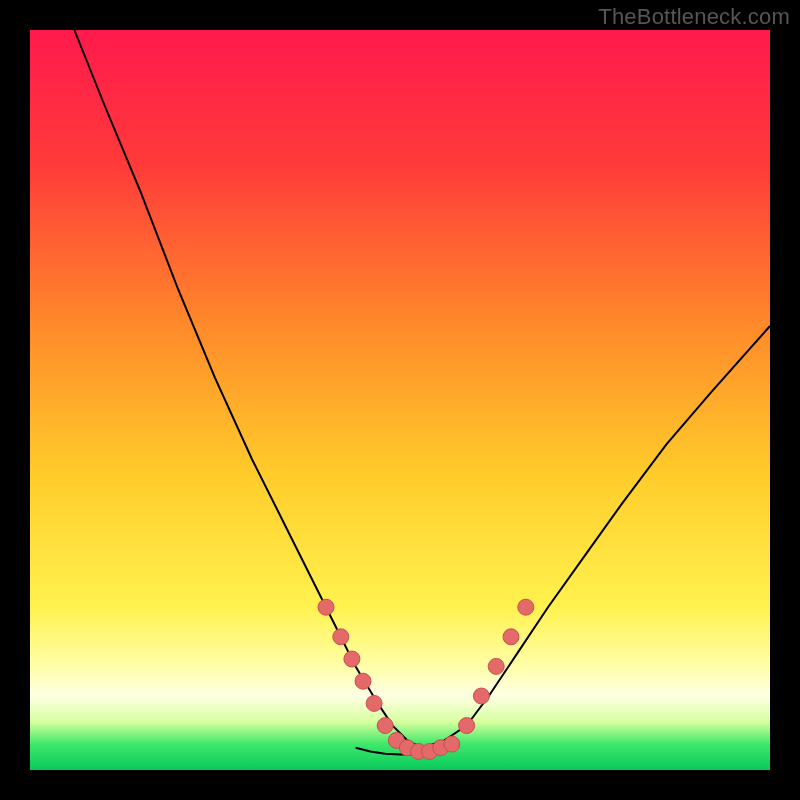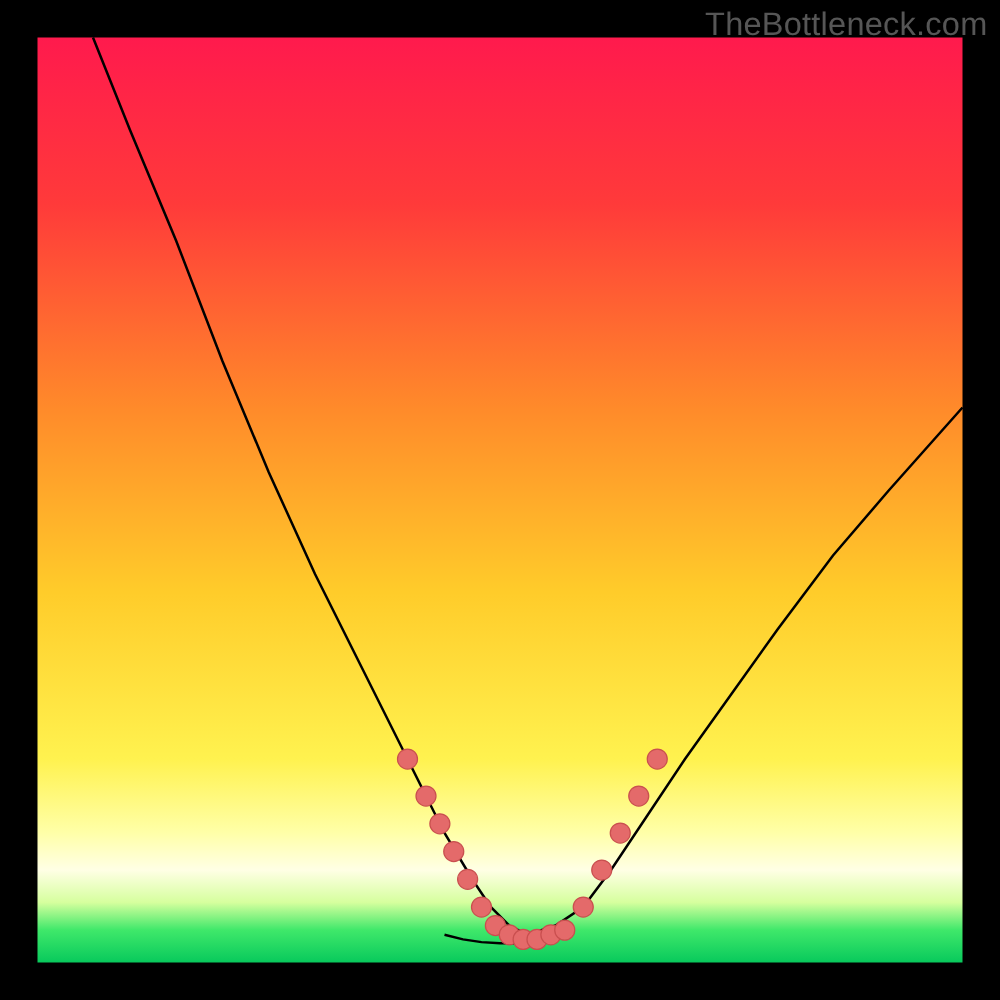--- a/index.html
+++ b/index.html
@@ -16,21 +16,21 @@
     top: 0;
     width: 800px;
     height: 800px;
     background: #000;
   }
   .watermark {
     position: absolute;
     top: 4px;
     right: 10px;
     font-family: Arial, Helvetica, sans-serif;
-    font-size: 26px;
+    font-size: 22px;
     font-weight: 500;
     color: #565656;
     letter-spacing: 0.2px;
     user-select: none;
   }
   svg.curve {
     position: absolute;
     left: 30px;
     top: 30px;
     width: 740px;

